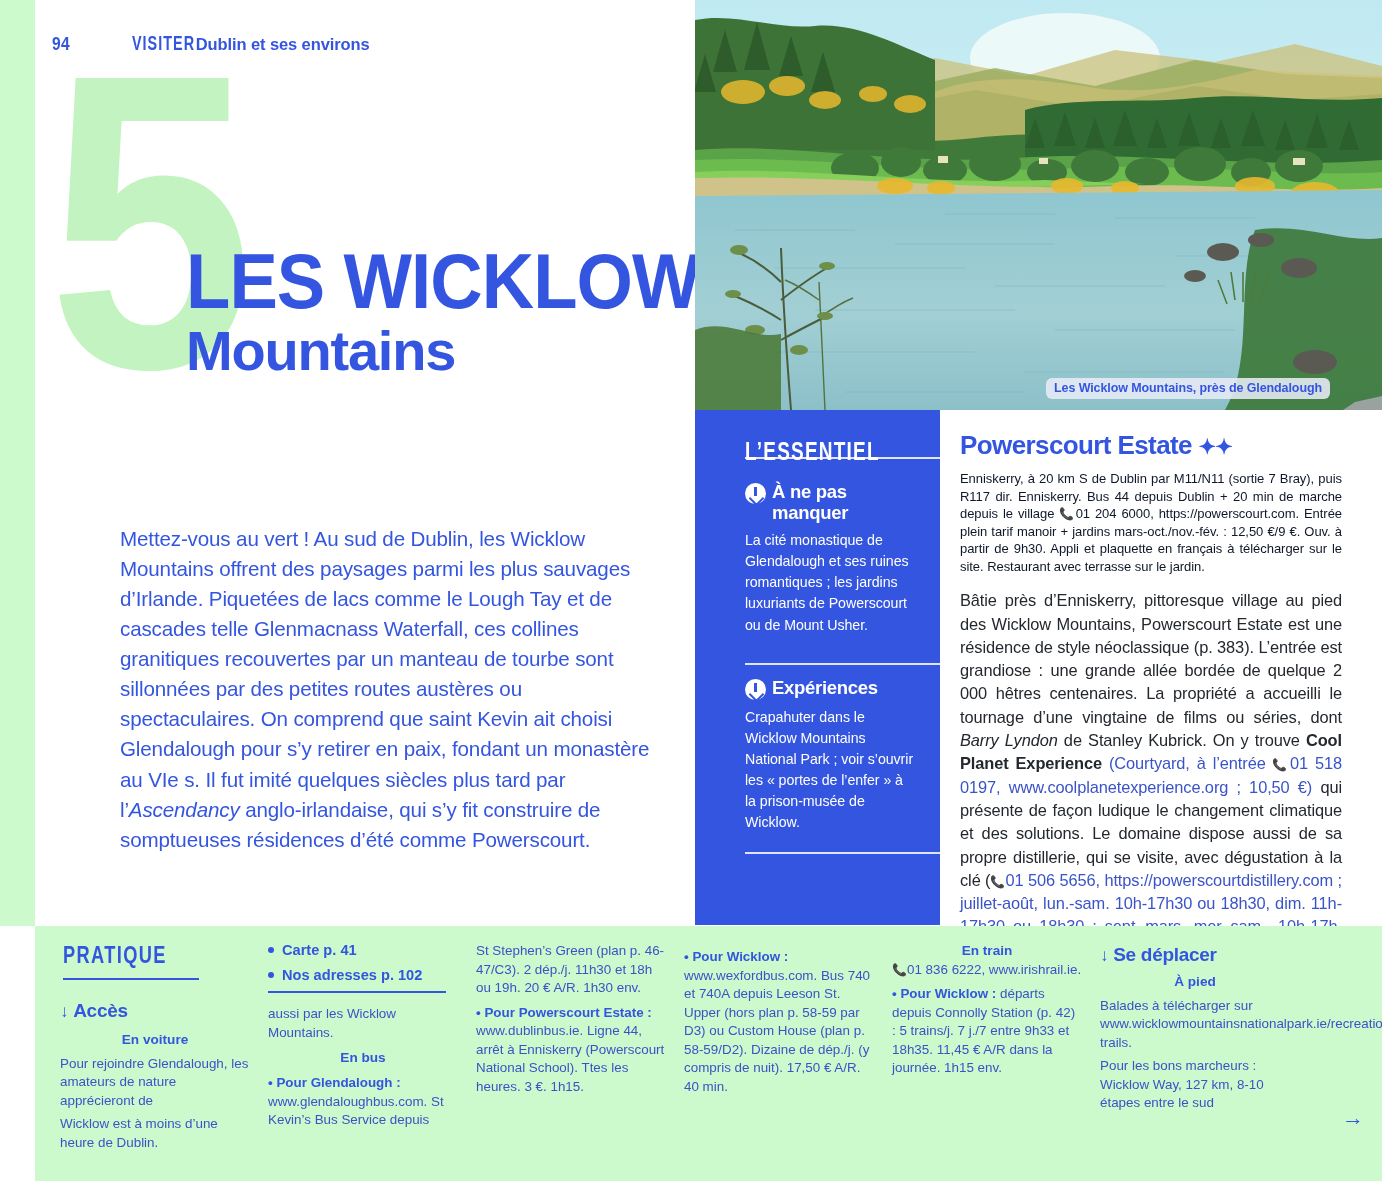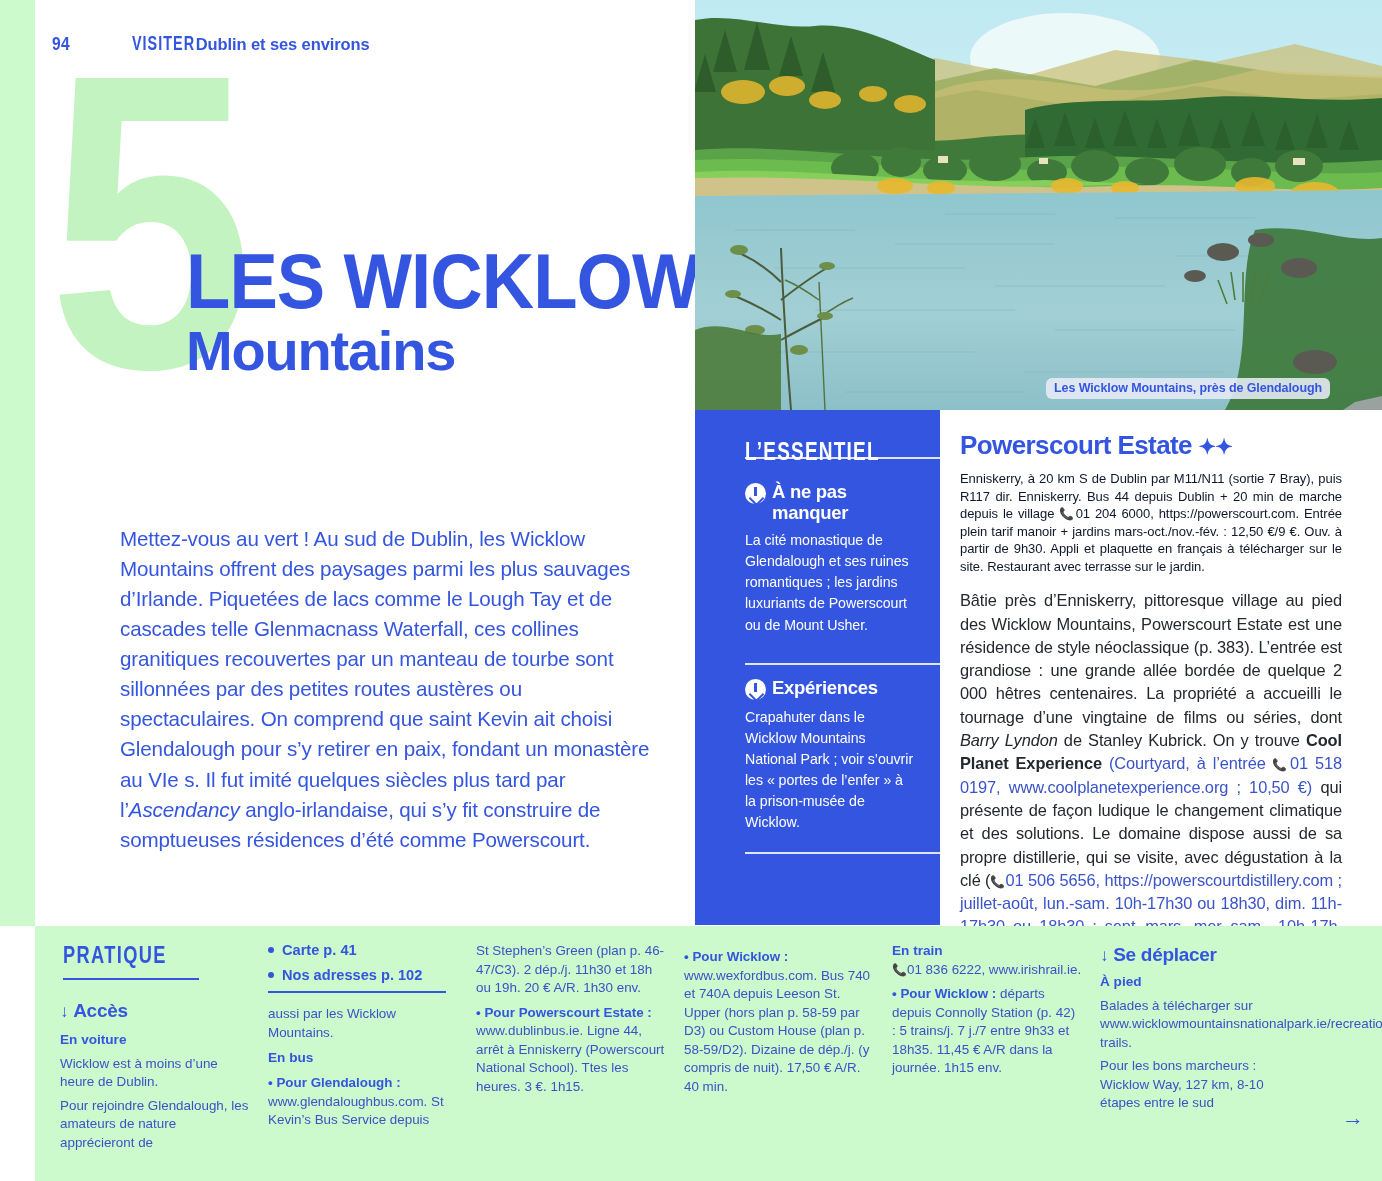--- a/index.html
+++ b/index.html
@@ -170,21 +170,21 @@
   .col { width: 190px; color: #3a53c8; font-size: 13.4px; line-height: 1.38; }
   .col.c1 { padding-top: 64px; }
   .col.c3, .col.c4, .col.c5, .col.c6 { padding-top: 8px; }
   .col-head {
     display: flex; align-items: center; gap: 5px;
     font-size: 19px; font-weight: bold; color: #3355e0;
     letter-spacing: -.3px; margin-bottom: 5px;
   }
   .down-arrow { font-size: 17px; line-height: 1; }
   .sub-head {
-    font-size: 13.6px; font-weight: bold; color: #3355e0; margin-top: 7px;
+    font-size: 13.6px; font-weight: bold; color: #3355e0; margin-top: 7px; text-align: center;
   }
   .para { margin-top: 5px; }
   .bullet-list { list-style: none; padding-top: 6px; }
   .bullet-list li {
     font-size: 14.6px; font-weight: bold; color: #3355e0;
     margin-bottom: 5px; padding-left: 14px; position: relative;
   }
   .bullet-list li::before {
     content: ""; position: absolute; left: 0; top: 7px;
     width: 6px; height: 6px; border-radius: 50%; background: #3355e0;
@@ -398,22 +398,22 @@
     <div class="prat-rule"></div>
 
     <div class="cols">
 
       <div class="col c1">
         <div class="col-head">
           <span class="down-arrow">↓</span>
           <span>Accès</span>
         </div>
         <div class="sub-head">En voiture</div>
+        <div class="para">Pour rejoindre Glendalough, les amateurs de nature apprécieront de</div>
         <div class="para">Wicklow est à moins d’une heure de Dublin.</div>
-        <div class="para">Pour rejoindre Glendalough, les amateurs de nature apprécieront de</div>
       </div>
 
       <div class="col c2">
         <ul class="bullet-list">
           <li>Carte p. 41</li>
           <li>Nos adresses p. 102</li>
         </ul>
         <div class="col2-rule"></div>
         <div>aussi par les Wicklow Mountains.</div>
         <div class="sub-head">En bus</div>

